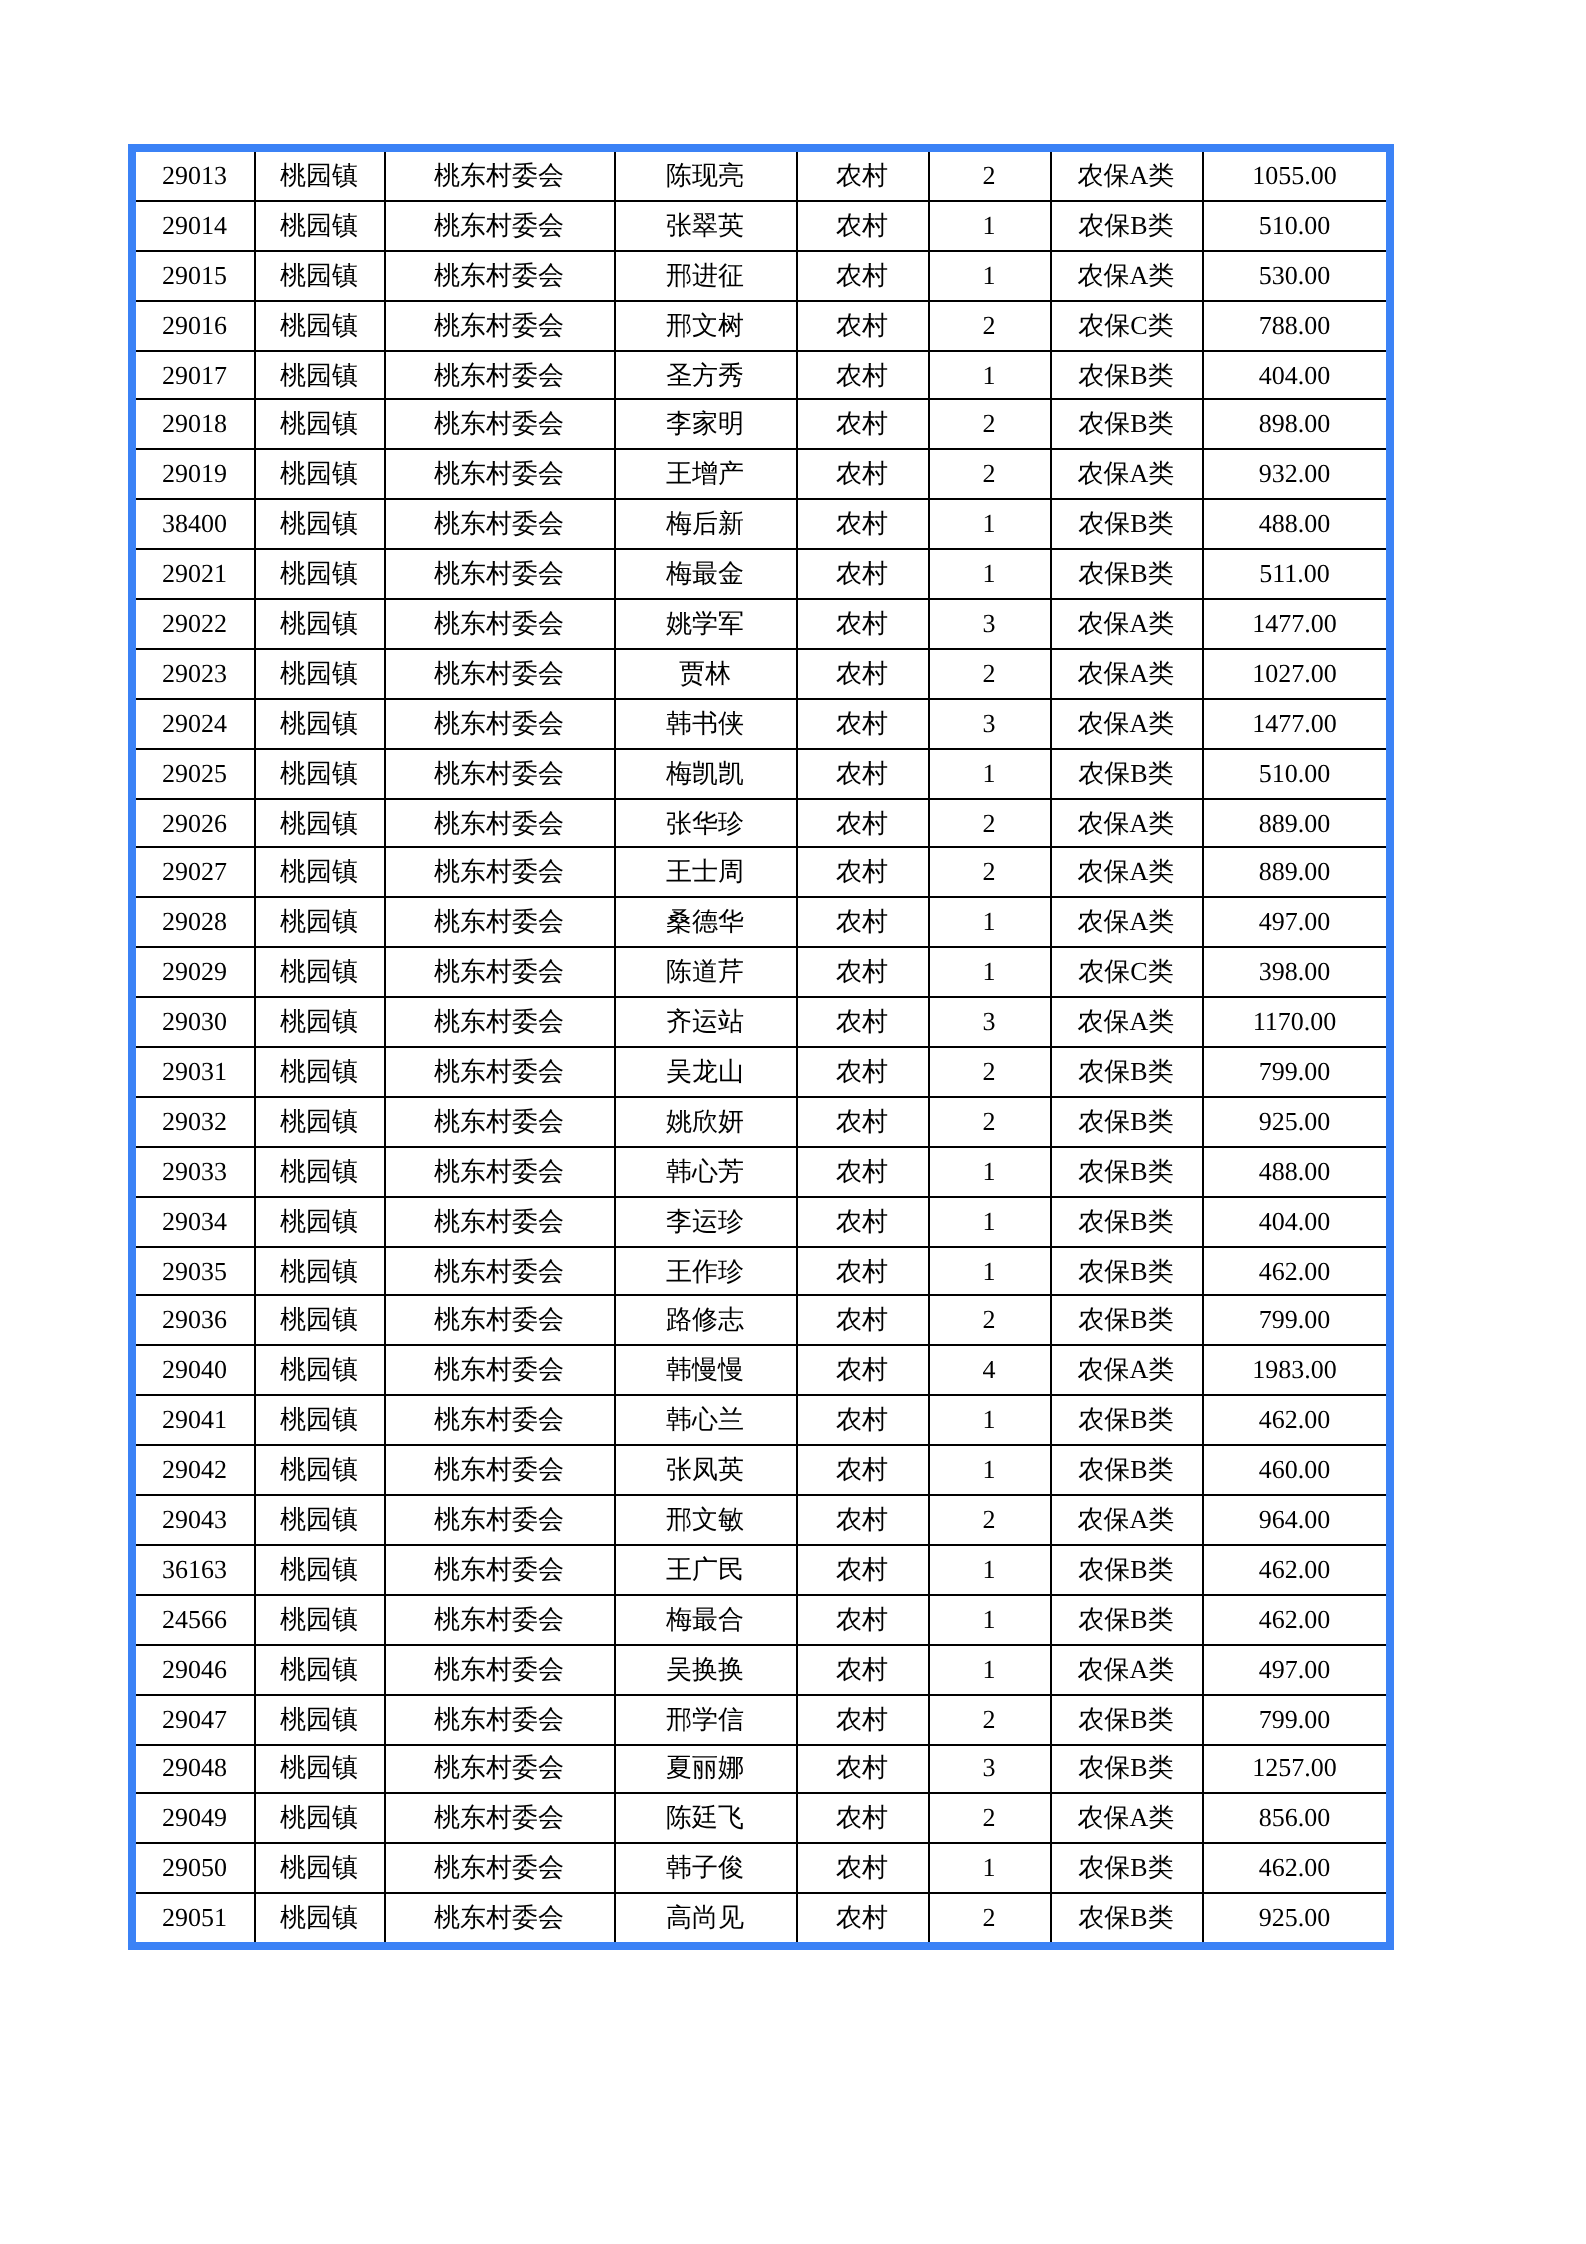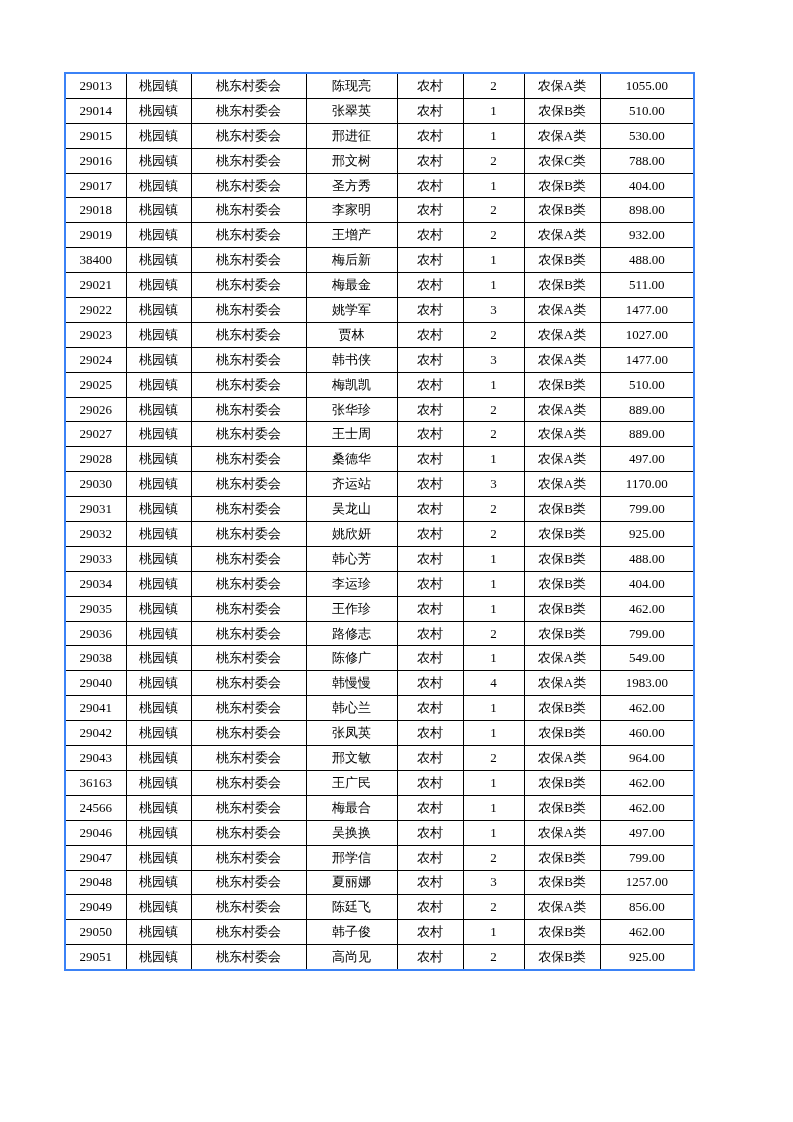--- a/index.html
+++ b/index.html
@@ -18,21 +18,21 @@
     inset: 0;
     background: #ffffff;
   }
   table.data-table {
     position: absolute;
     left: 64px;
     top: 72px;
     width: 629px;
     border-collapse: collapse;
     table-layout: fixed;
-    border: 2px solid #3b82f6;
+    border: 4px solid #3b82f6;
   }
   table.data-table td {
     border: 1px solid #000000;
     height: 23.9px;
     padding: 0 2px;
     text-align: center;
     vertical-align: middle;
     font-size: 13px;
     color: #000000;
     white-space: nowrap;
@@ -209,20 +209,30 @@
           <td>29028</td>
           <td>桃园镇</td>
           <td>桃东村委会</td>
           <td>桑德华</td>
           <td>农村</td>
           <td>1</td>
           <td>农保A类</td>
           <td>497.00</td>
         </tr>
         <tr>
+          <td>29029</td>
+          <td>桃园镇</td>
+          <td>桃东村委会</td>
+          <td>陈道芹</td>
+          <td>农村</td>
+          <td>1</td>
+          <td>农保C类</td>
+          <td>398.00</td>
+        </tr>
+        <tr>
           <td>29030</td>
           <td>桃园镇</td>
           <td>桃东村委会</td>
           <td>齐运站</td>
           <td>农村</td>
           <td>3</td>
           <td>农保A类</td>
           <td>1170.00</td>
         </tr>
         <tr>
@@ -277,30 +287,20 @@
         </tr>
         <tr>
           <td>29036</td>
           <td>桃园镇</td>
           <td>桃东村委会</td>
           <td>路修志</td>
           <td>农村</td>
           <td>2</td>
           <td>农保B类</td>
           <td>799.00</td>
-        </tr>
-        <tr>
-          <td>29038</td>
-          <td>桃园镇</td>
-          <td>桃东村委会</td>
-          <td>陈修广</td>
-          <td>农村</td>
-          <td>1</td>
-          <td>农保A类</td>
-          <td>549.00</td>
         </tr>
         <tr>
           <td>29040</td>
           <td>桃园镇</td>
           <td>桃东村委会</td>
           <td>韩慢慢</td>
           <td>农村</td>
           <td>4</td>
           <td>农保A类</td>
           <td>1983.00</td>

